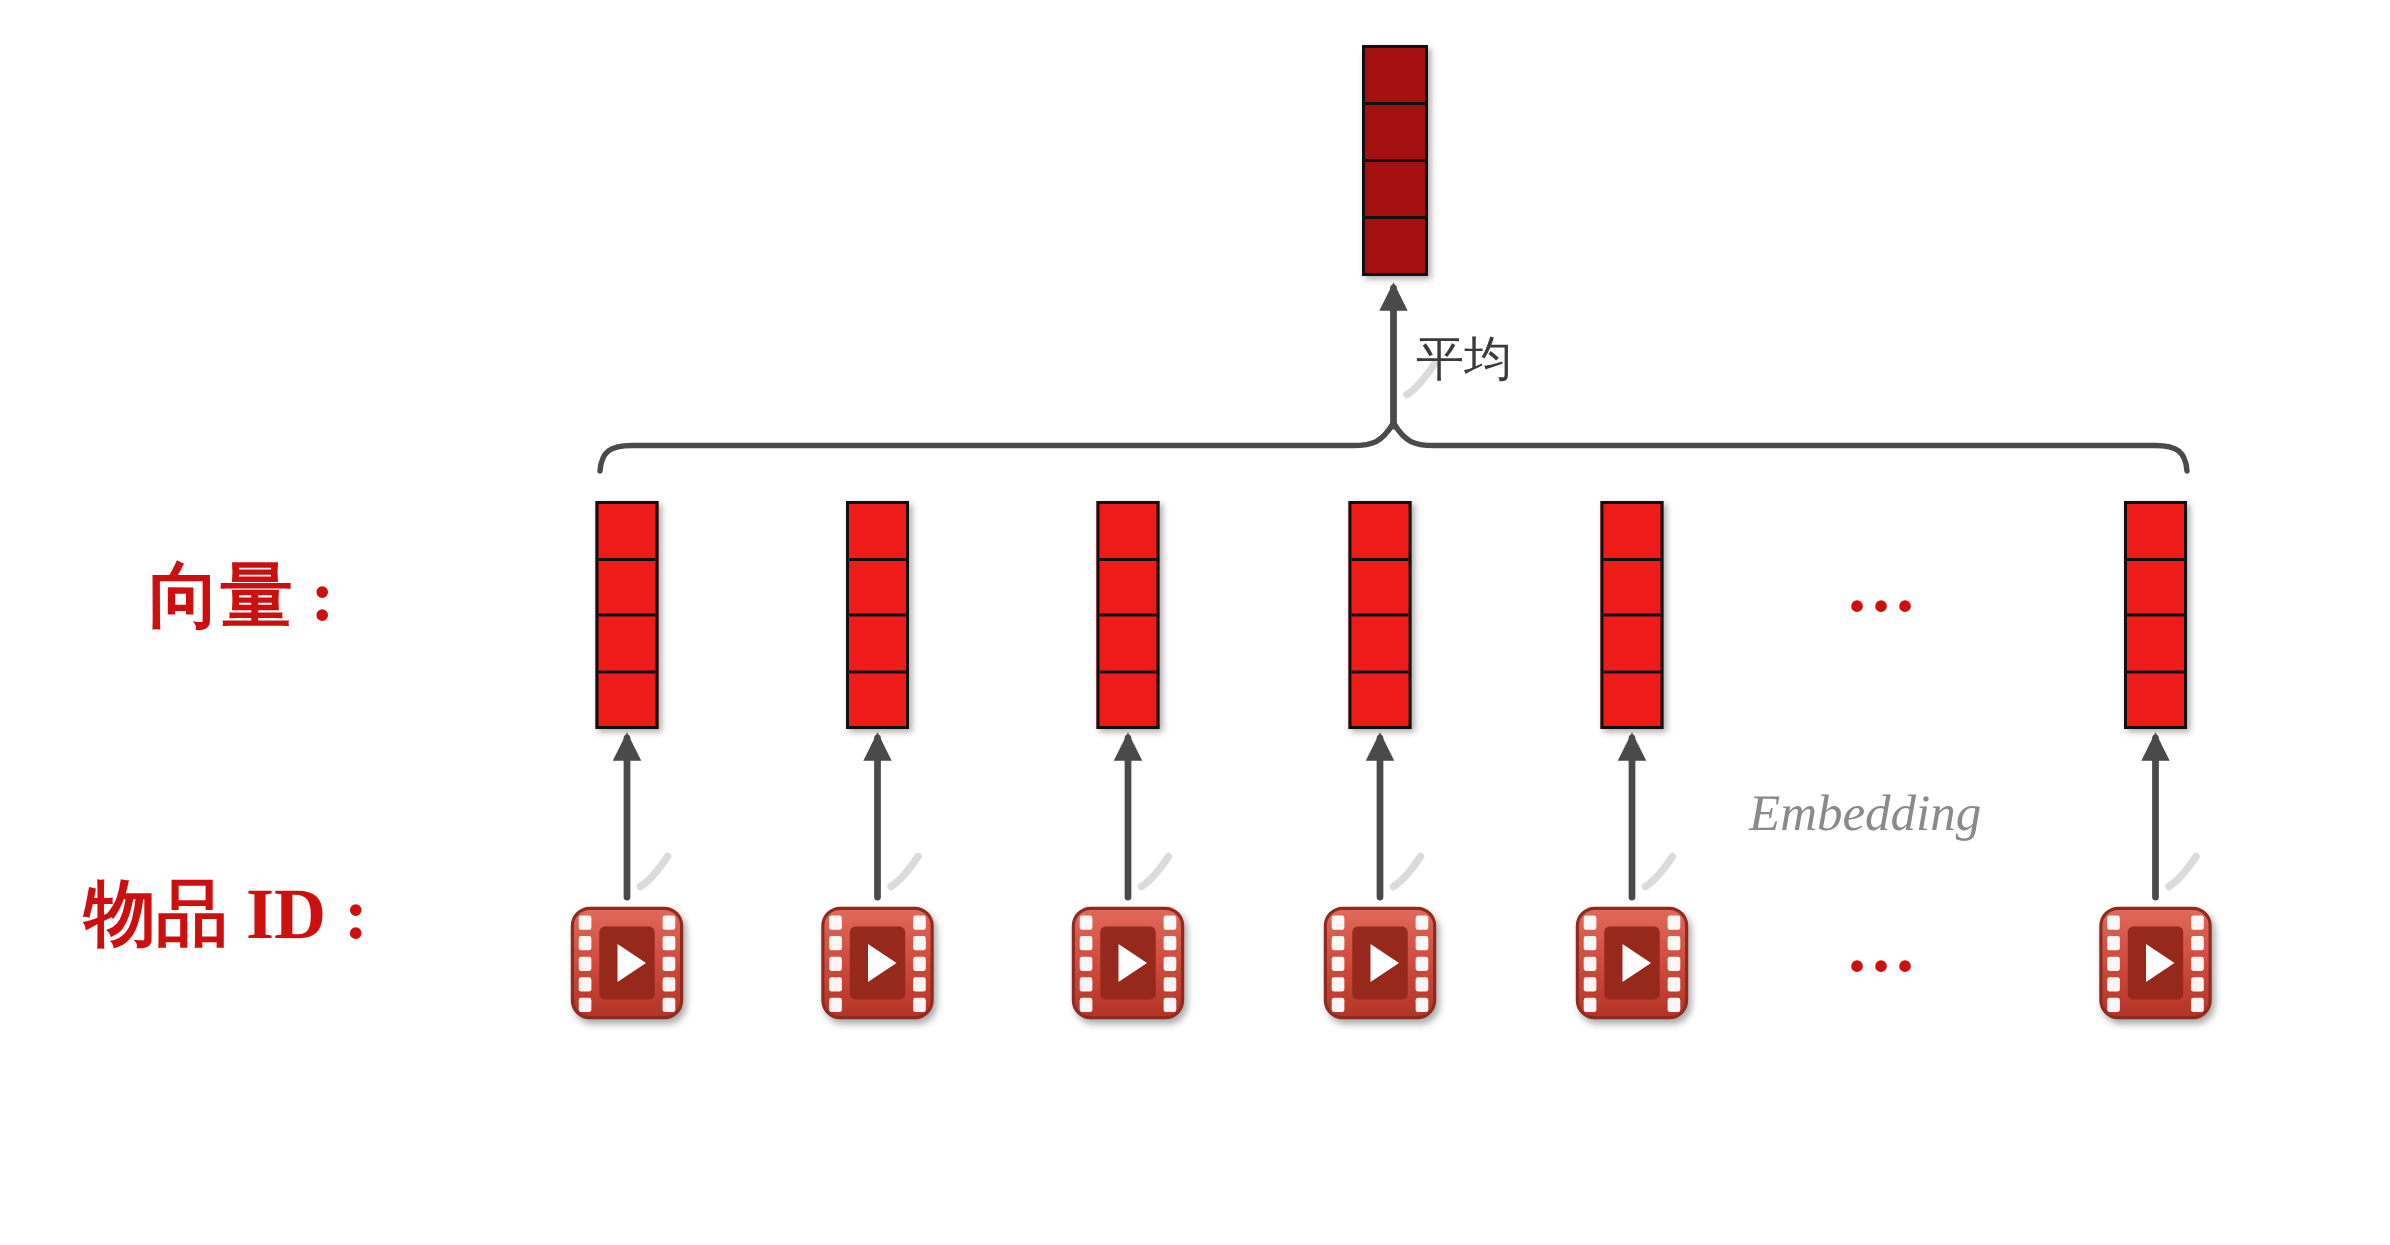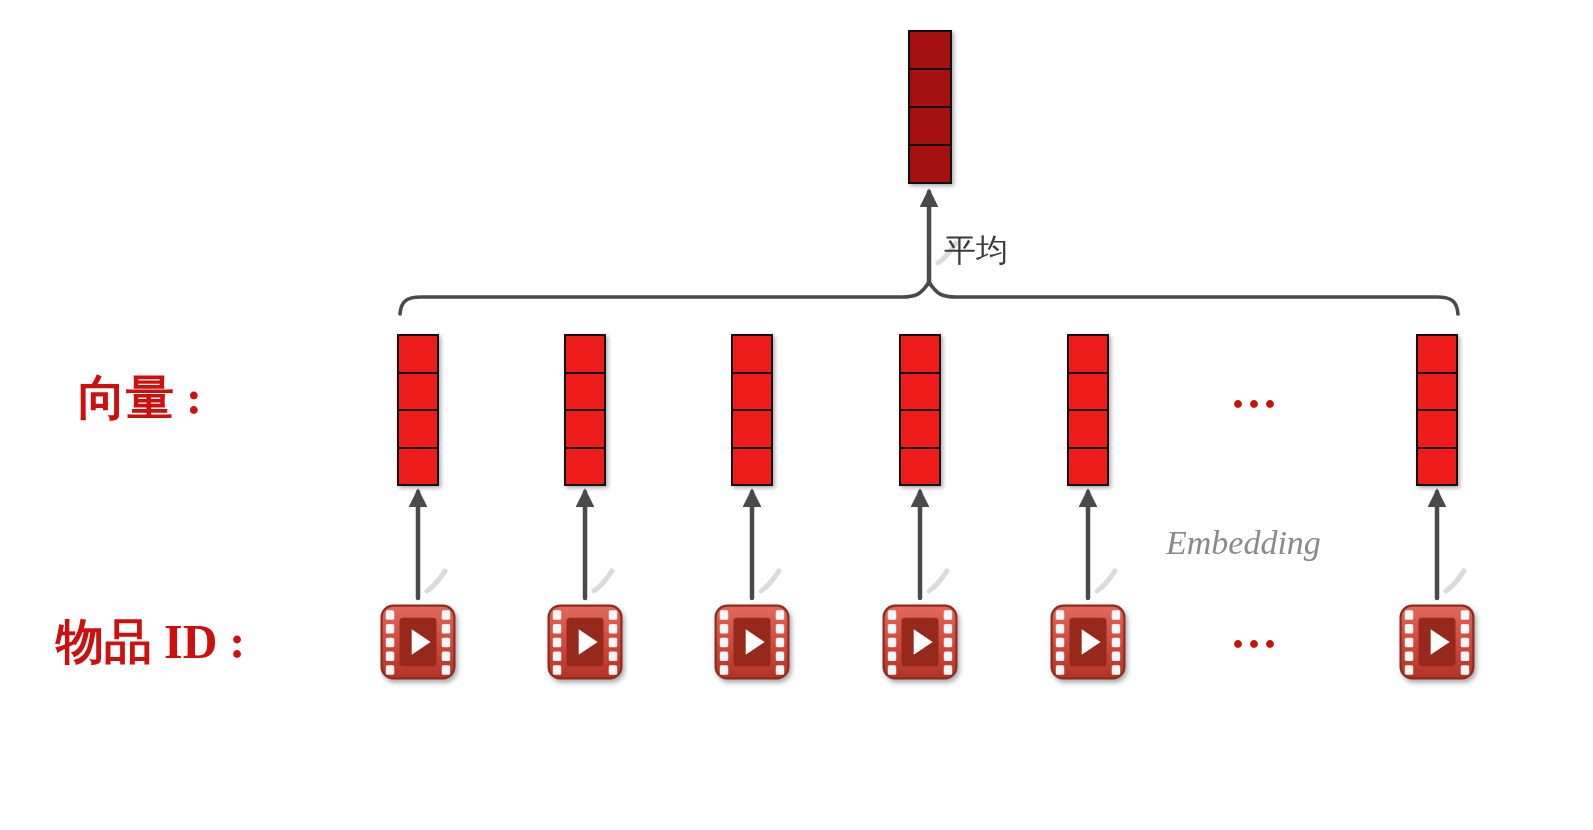--- a/index.html
+++ b/index.html
@@ -33,25 +33,25 @@
     position:absolute;top:604px;width:76px;height:76px;
     filter:drop-shadow(2px 3px 2.5px rgba(0,0,0,.35));
   }
 
   .row-label{
     position:absolute;
     font-weight:700;font-size:48px;line-height:1.1;
     color:var(--label-red,#cc1010);
     white-space:nowrap;
   }
-  .vector-row-label{left:78px;top:372px;text-align:right;}
-  .item-row-label{left:56px;top:616px;}
+  .vector-row-label{left:99px;top:372px;text-align:right;}
+  .item-row-label{left:56px;top:584px;}
 
   .avg-label{
-    position:absolute;left:944px;top:229px;
+    position:absolute;left:944px;top:218px;
     font-size:32px;color:var(--average-color,#3b3b3b);
     white-space:nowrap;
   }
   .embedding-label{
     position:absolute;left:1166px;top:524px;
     font-size:34px;color:var(--embedding-gray,#8a8a8a);
     white-space:nowrap;
     font-style:italic;
   }
   .dots{

